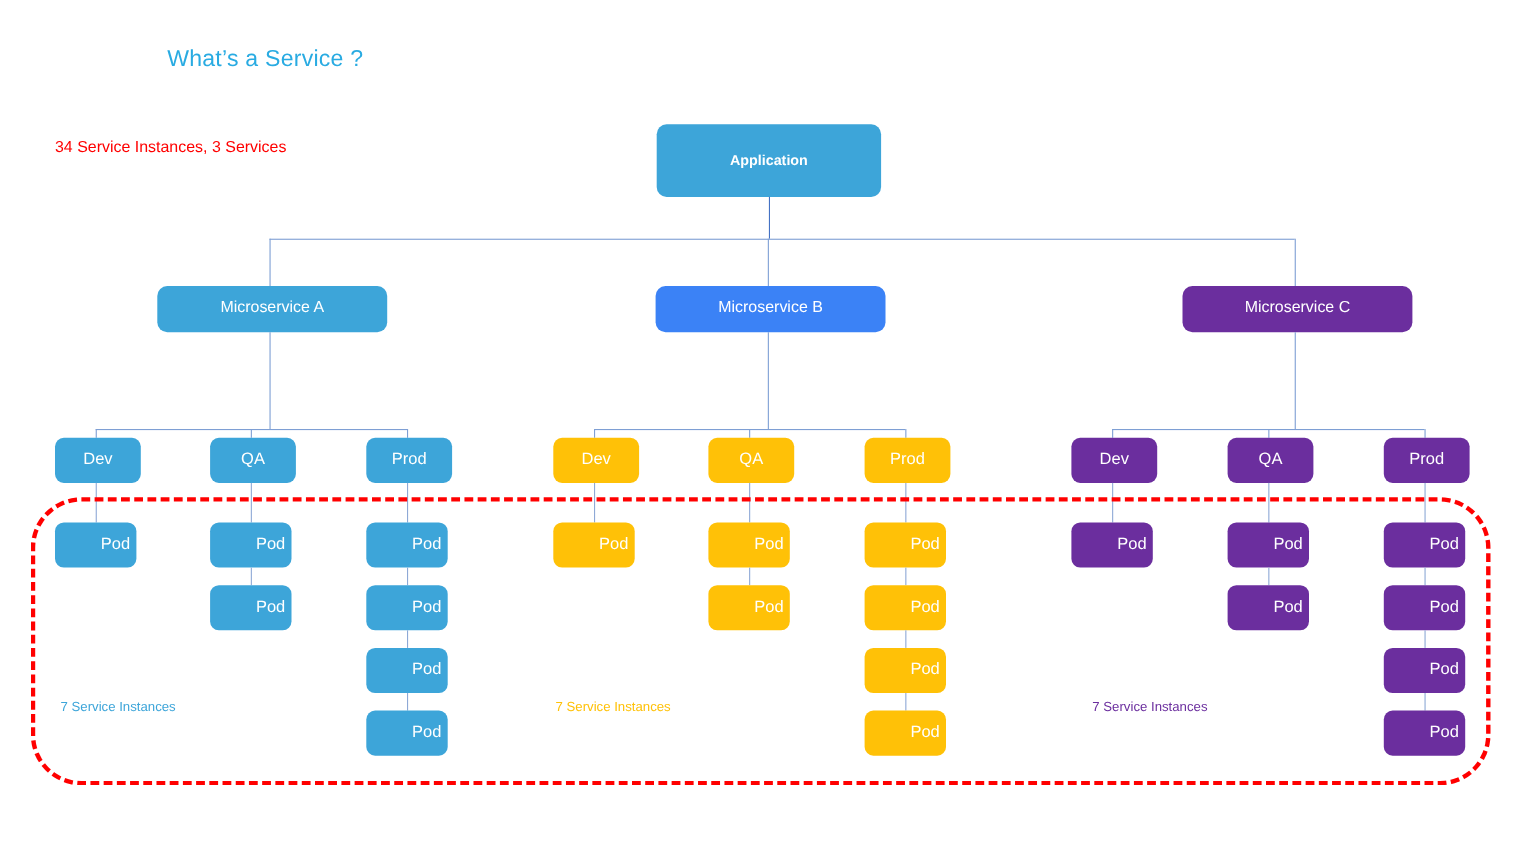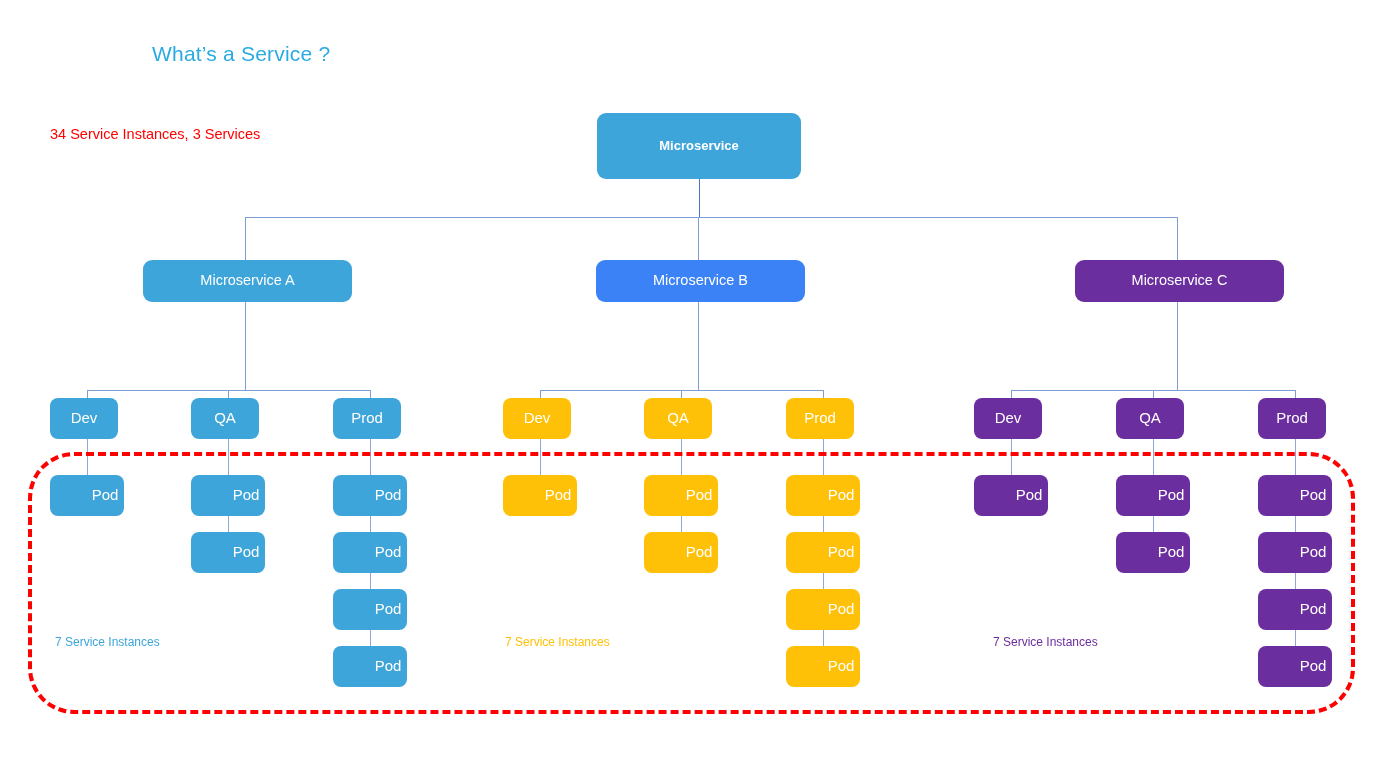--- a/index.html
+++ b/index.html
@@ -76,21 +76,21 @@
     font-size: 13px;
     font-weight: bold;
   }
   .node.ms {
     width: 209px;
     height: 42px;
     border-radius: 9px;
     font-size: 14.5px;
   }
   .node.env {
-    width: 68px;
+    width: 78px;
     height: 41px;
     border-radius: 8px;
     font-size: 15px;
   }
   .node.pod {
     width: 74px;
     height: 41px;
     border-radius: 8px;
     font-size: 15px;
     padding-left: 36px;
@@ -115,21 +115,21 @@
 
 <div id="canvas">
 
   <div class="slide-title">What’s a Service ?</div>
 
   <div class="totals">
     <span>34 Service Instances, </span><span class="strong">3 Services</span>
   </div>
 
   <div id="diagram">
-      <div class="node app" style="left: 597px; top: 113px; background: rgb(61, 165, 217);">Microservice</div>
+      <div class="node app" style="left: 597px; top: 113px; background: rgb(61, 165, 217);">Application</div>
       <div class="line v trunk" style="left: 699px; top: 179px; height: 38px;"></div>
       <div class="line h " style="left: 245px; top: 217px; width: 932px;"></div>
       <div class="line v " style="left: 245px; top: 217px; height: 43px;"></div>
       <div class="node ms" style="left: 143px; top: 260px; background: rgb(61, 165, 217);">Microservice A</div>
       <div class="line v " style="left: 245px; top: 302px; height: 88px;"></div>
       <div class="line h " style="left: 87px; top: 390px; width: 283px;"></div>
       <div class="line v " style="left: 87px; top: 390px; height: 8px;"></div>
       <div class="node env" style="left: 50px; top: 398px; background: rgb(61, 165, 217);">Dev</div>
       <div class="line v pod" style="left: 87px; top: 439px; height: 36px;"></div>
       <div class="node pod" style="left: 50px; top: 475px; background: rgb(61, 165, 217);">Pod</div>

